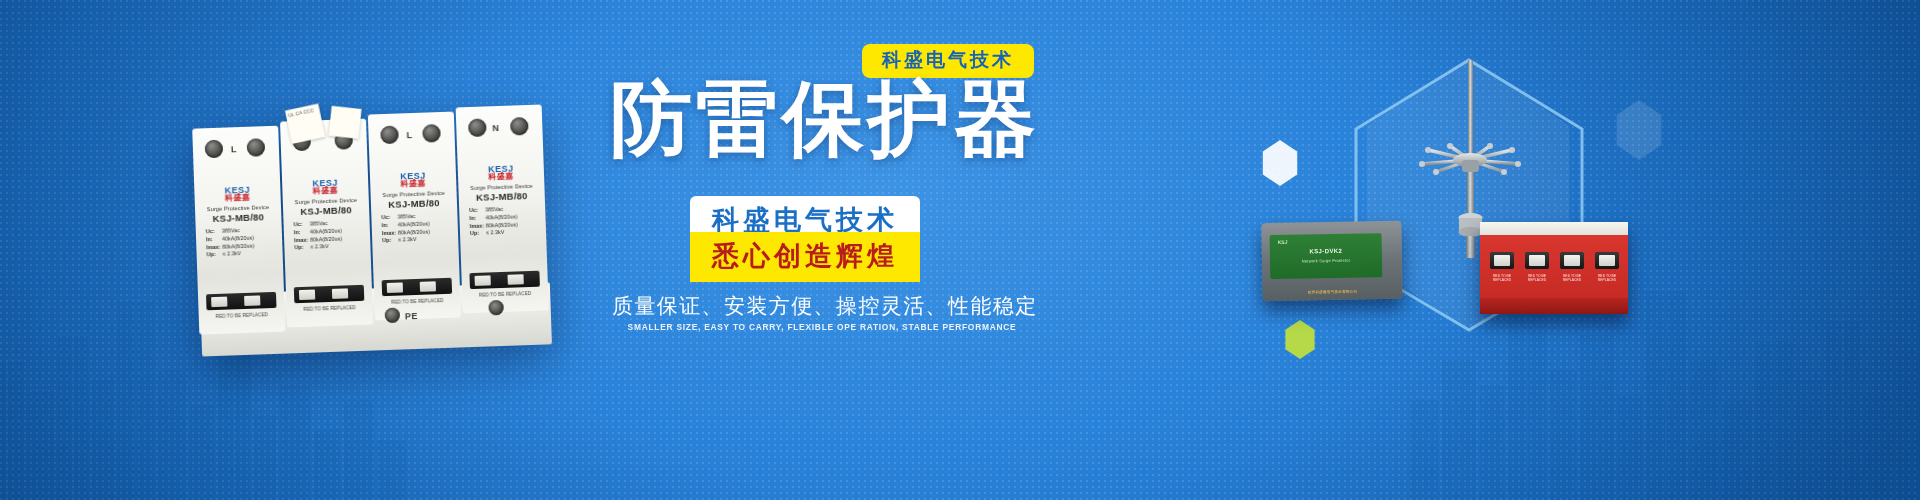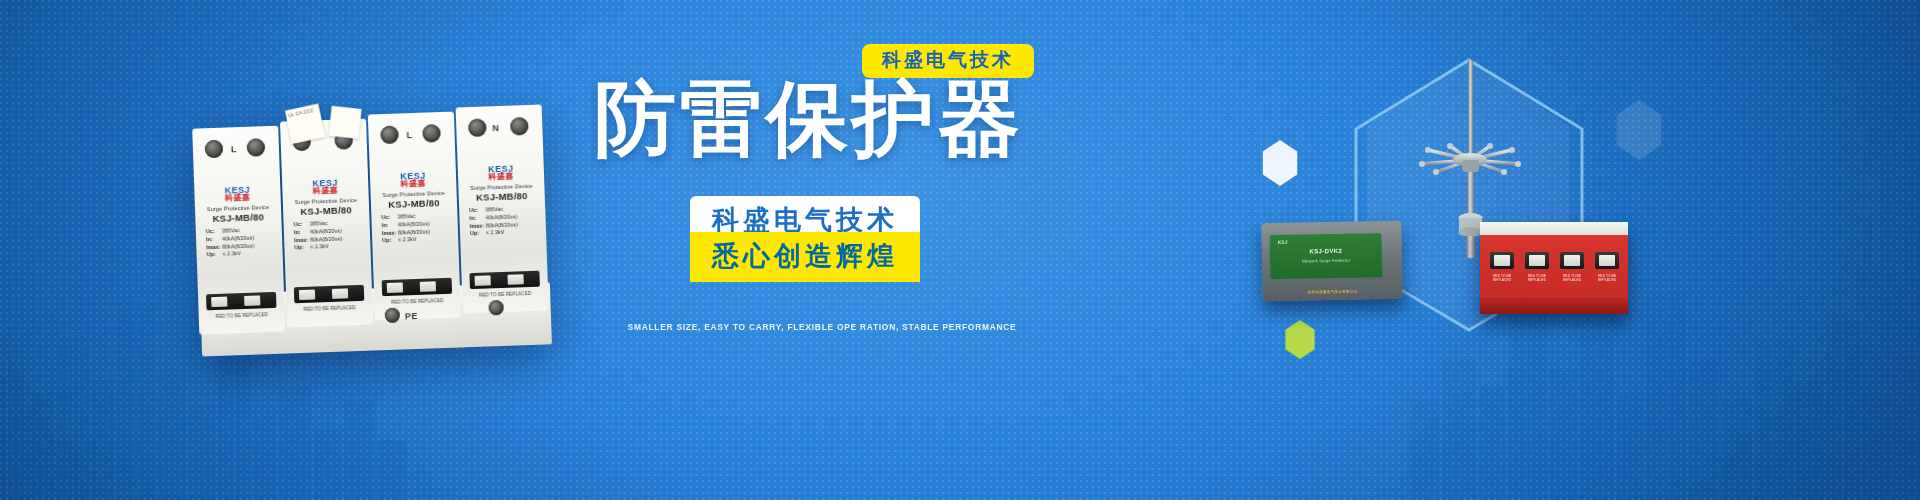--- a/index.html
+++ b/index.html
@@ -184,41 +184,41 @@
 
   
   #badge {
     position:absolute; left:862px; top:44px;
     background:#ffe800; color:#1763b8;
     font-size:19px; font-weight:700; letter-spacing:3px;
     padding:3px 20px 5px; border-radius:8px;
     white-space:nowrap;
   }
   #main-title {
-    position:absolute; left:594px; top:78px; width:418px;
+    position:absolute; left:610px; top:78px; width:418px;
     color:#ffffff; font-size:82px; font-weight:700;
     letter-spacing:4px; line-height:1; text-align:center;
     text-shadow:0 3px 10px rgba(0,30,80,.35);
     white-space:nowrap;
   }
   #sub-en {
     position:absolute; left:582px; top:182px; width:420px;
     text-align:center;
     color:rgba(255,255,255,.62);
     font-size:12.5px; letter-spacing:3.9px; white-space:nowrap;
   }
   #slogan-1 {
     position:absolute; left:690px; top:196px;
     background:#ffffff; color:#1b6fc4;
     font-size:27px; font-weight:700; letter-spacing:4px;
     padding:6px 22px 8px; border-radius:6px; white-space:nowrap;
   }
   #slogan-2 {
     position:absolute; left:690px; top:232px;
-    background:#ffe800; color:#0369a1;
+    background:#ffe800; color:#b91c1c;
     font-size:27px; font-weight:700; letter-spacing:4px;
     padding:6px 22px 8px; white-space:nowrap;
   }
   #feature-cn {
     position:absolute; left:612px; top:292px; width:420px; text-align:center;
     color:#ffffff; font-size:21px; letter-spacing:1.4px; white-space:nowrap;
   }
   #feature-en {
     position:absolute; left:612px; top:322px; width:420px; text-align:center;
     color:rgba(255,255,255,.9); font-size:8.4px; font-weight:700;
@@ -467,15 +467,16 @@
     <div class="rlbl" style="left:44px;">RED TO BE REPLACED</div>
     <div class="rlbl" style="left:79px;">RED TO BE REPLACED</div>
     <div class="rlbl" style="left:114px;">RED TO BE REPLACED</div>
     <div class="rbot"></div>
   </div>
 
   <div id="badge">科盛电气技术</div>
   <h1 id="main-title">防雷保护器</h1>
   <div id="slogan-1">科盛电气技术</div>
   <div id="slogan-2">悉心创造辉煌</div>
+  <div id="feature-cn">质量保证、安装方便、操控灵活、性能稳定</div>
   <div id="feature-en">SMALLER SIZE, EASY TO CARRY, FLEXIBLE OPE RATION, STABLE PERFORMANCE</div>
 
 </div>
 
 </body></html>

